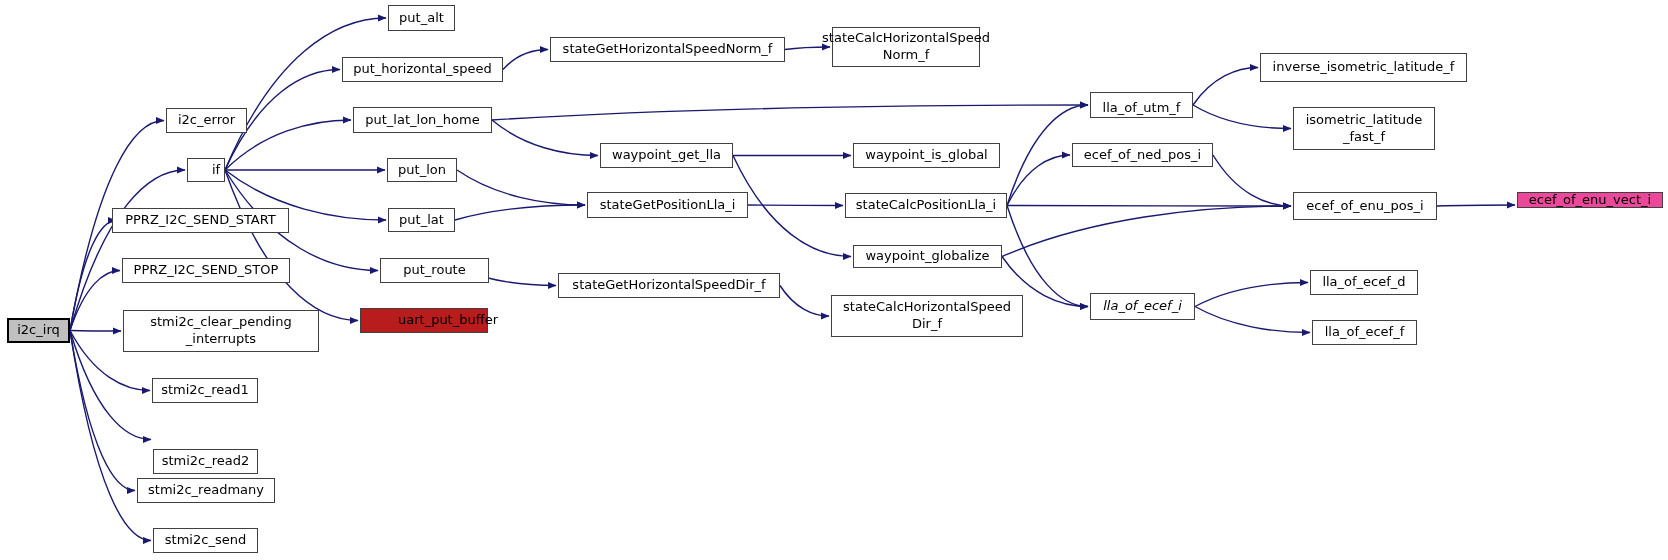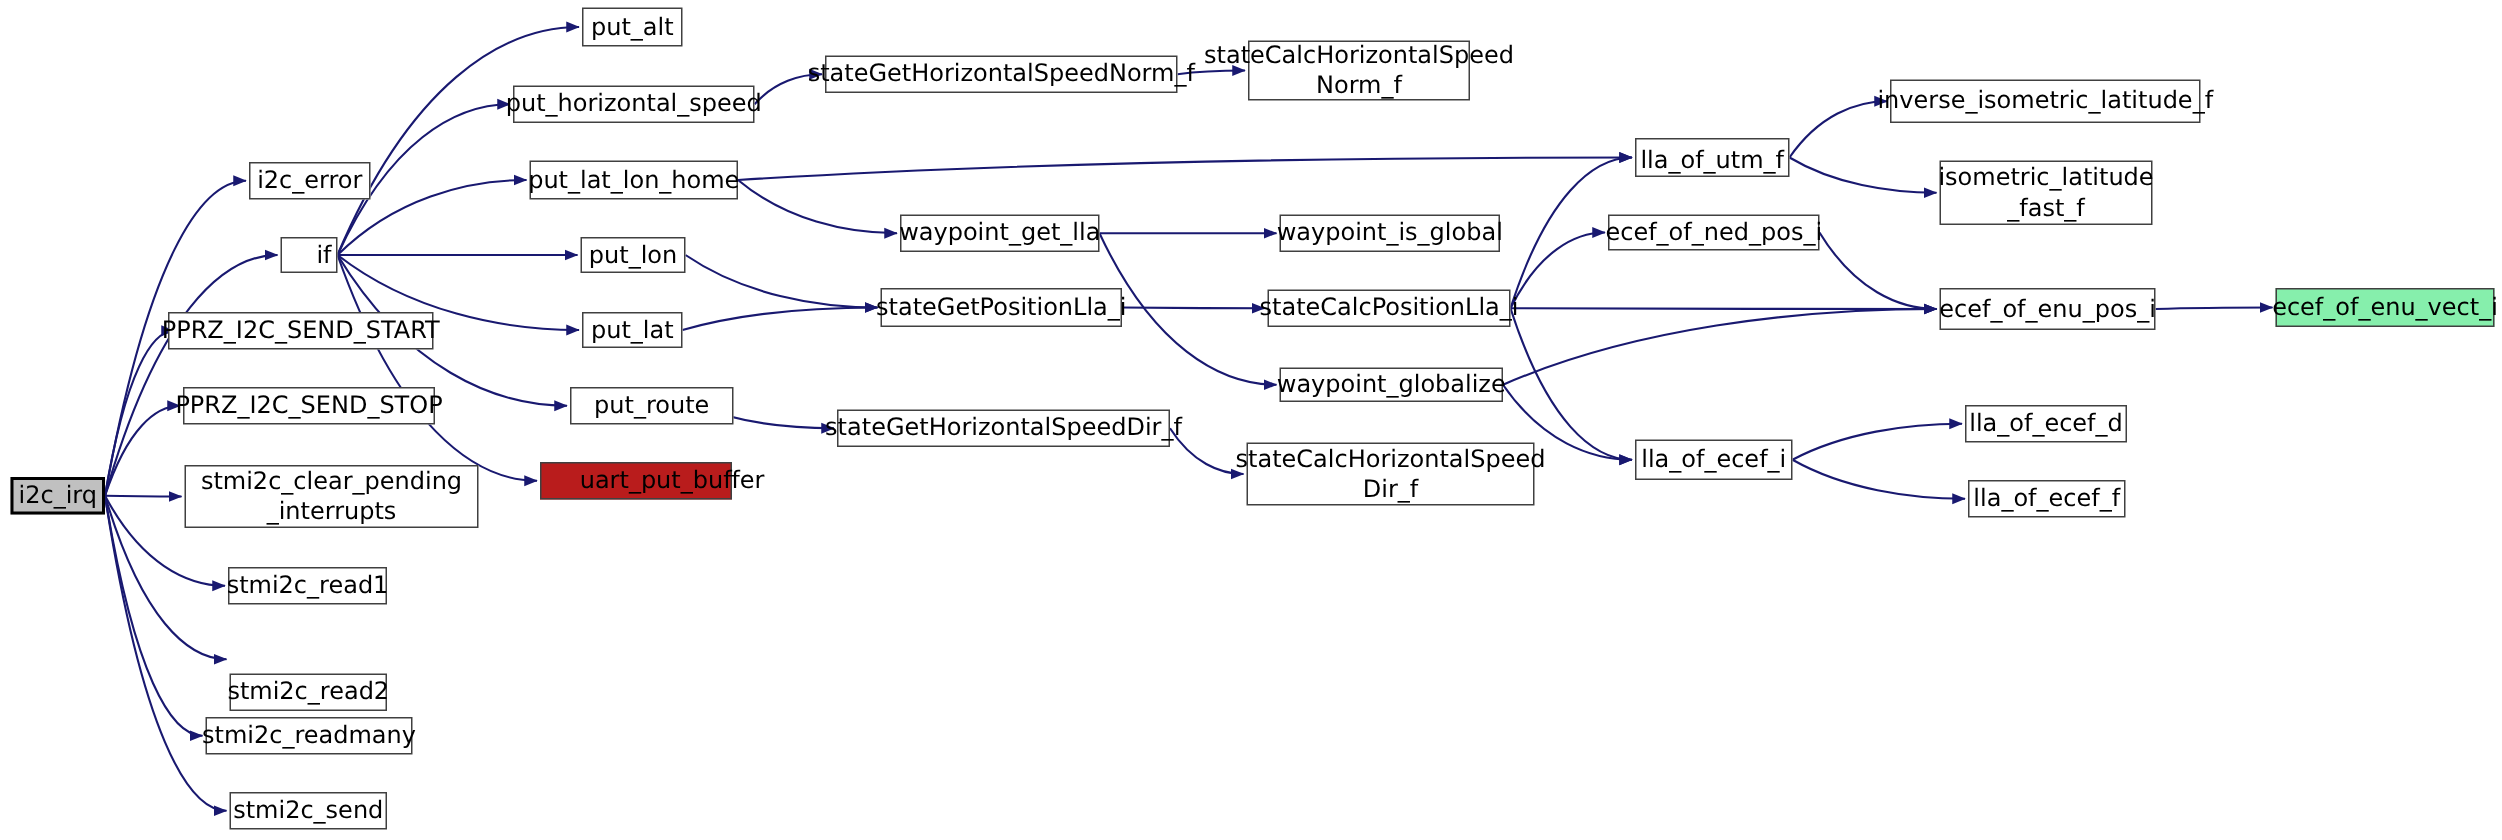--- a/index.html
+++ b/index.html
@@ -25,21 +25,21 @@
     position: absolute;
     box-sizing: border-box;
     background: #ffffff;
     border: 1px solid #404040;
     display: flex;
     align-items: center;
     justify-content: center;
     cursor: pointer;
   }
   .node .lbl {
-    font-size: 16px;
+    font-size: 13px;
     line-height: 1.28;
     color: #000000;
     text-align: center;
     white-space: pre-line;
     padding: 0 4px;
     pointer-events: none;
   }
   .node.highlight {
     background: #c0c0c0;
     border: 2px solid #000000;
@@ -176,36 +176,36 @@
       <div class="node" style="left: 831px; top: 295px; width: 192px; height: 42px; background: rgb(255, 255, 255); border-color: rgb(64, 64, 64);">
         <span class="lbl">stateCalcHorizontalSpeed
 Dir_f</span>
       </div>
       <div class="node" style="left: 1090px; top: 92px; width: 103px; height: 26px; background: rgb(255, 255, 255); border-color: rgb(64, 64, 64); align-items: flex-end;">
         <span class="lbl">lla_of_utm_f</span>
       </div>
       <div class="node" style="left: 1072px; top: 143px; width: 141px; height: 24px; background: rgb(255, 255, 255); border-color: rgb(64, 64, 64);">
         <span class="lbl">ecef_of_ned_pos_i</span>
       </div>
-      <div class="node" style="left: 1090px; top: 293px; width: 105px; height: 27px; background: rgb(255, 255, 255); border-color: rgb(64, 64, 64);">
+      <div class="node" style="left: 1090px; top: 293px; width: 105px; height: 27px; background: rgb(255, 255, 255); border-color: rgb(64, 64, 64); font-style: italic;">
         <span class="lbl">lla_of_ecef_i</span>
       </div>
       <div class="node" style="left: 1260px; top: 53px; width: 207px; height: 29px; background: rgb(255, 255, 255); border-color: rgb(64, 64, 64);">
         <span class="lbl">inverse_isometric_latitude_f</span>
       </div>
       <div class="node" style="left: 1293px; top: 107px; width: 142px; height: 43px; background: rgb(255, 255, 255); border-color: rgb(64, 64, 64);">
         <span class="lbl">isometric_latitude
 _fast_f</span>
       </div>
       <div class="node" style="left: 1293px; top: 192px; width: 144px; height: 28px; background: rgb(255, 255, 255); border-color: rgb(64, 64, 64);">
         <span class="lbl">ecef_of_enu_pos_i</span>
       </div>
       <div class="node" style="left: 1310px; top: 270px; width: 108px; height: 25px; background: rgb(255, 255, 255); border-color: rgb(64, 64, 64);">
         <span class="lbl">lla_of_ecef_d</span>
       </div>
       <div class="node" style="left: 1312px; top: 320px; width: 105px; height: 25px; background: rgb(255, 255, 255); border-color: rgb(64, 64, 64);">
         <span class="lbl">lla_of_ecef_f</span>
       </div>
-      <div class="node" style="left: 1517px; top: 192px; width: 146px; height: 26px; background: #86efac; border-color: rgb(64, 64, 64);">
+      <div class="node" style="left: 1517px; top: 192px; width: 146px; height: 16px; background: #ec4899; border-color: rgb(64, 64, 64);">
         <span class="lbl">ecef_of_enu_vect_i</span>
       </div>
     </div>
 </div>
 
 </body></html>

